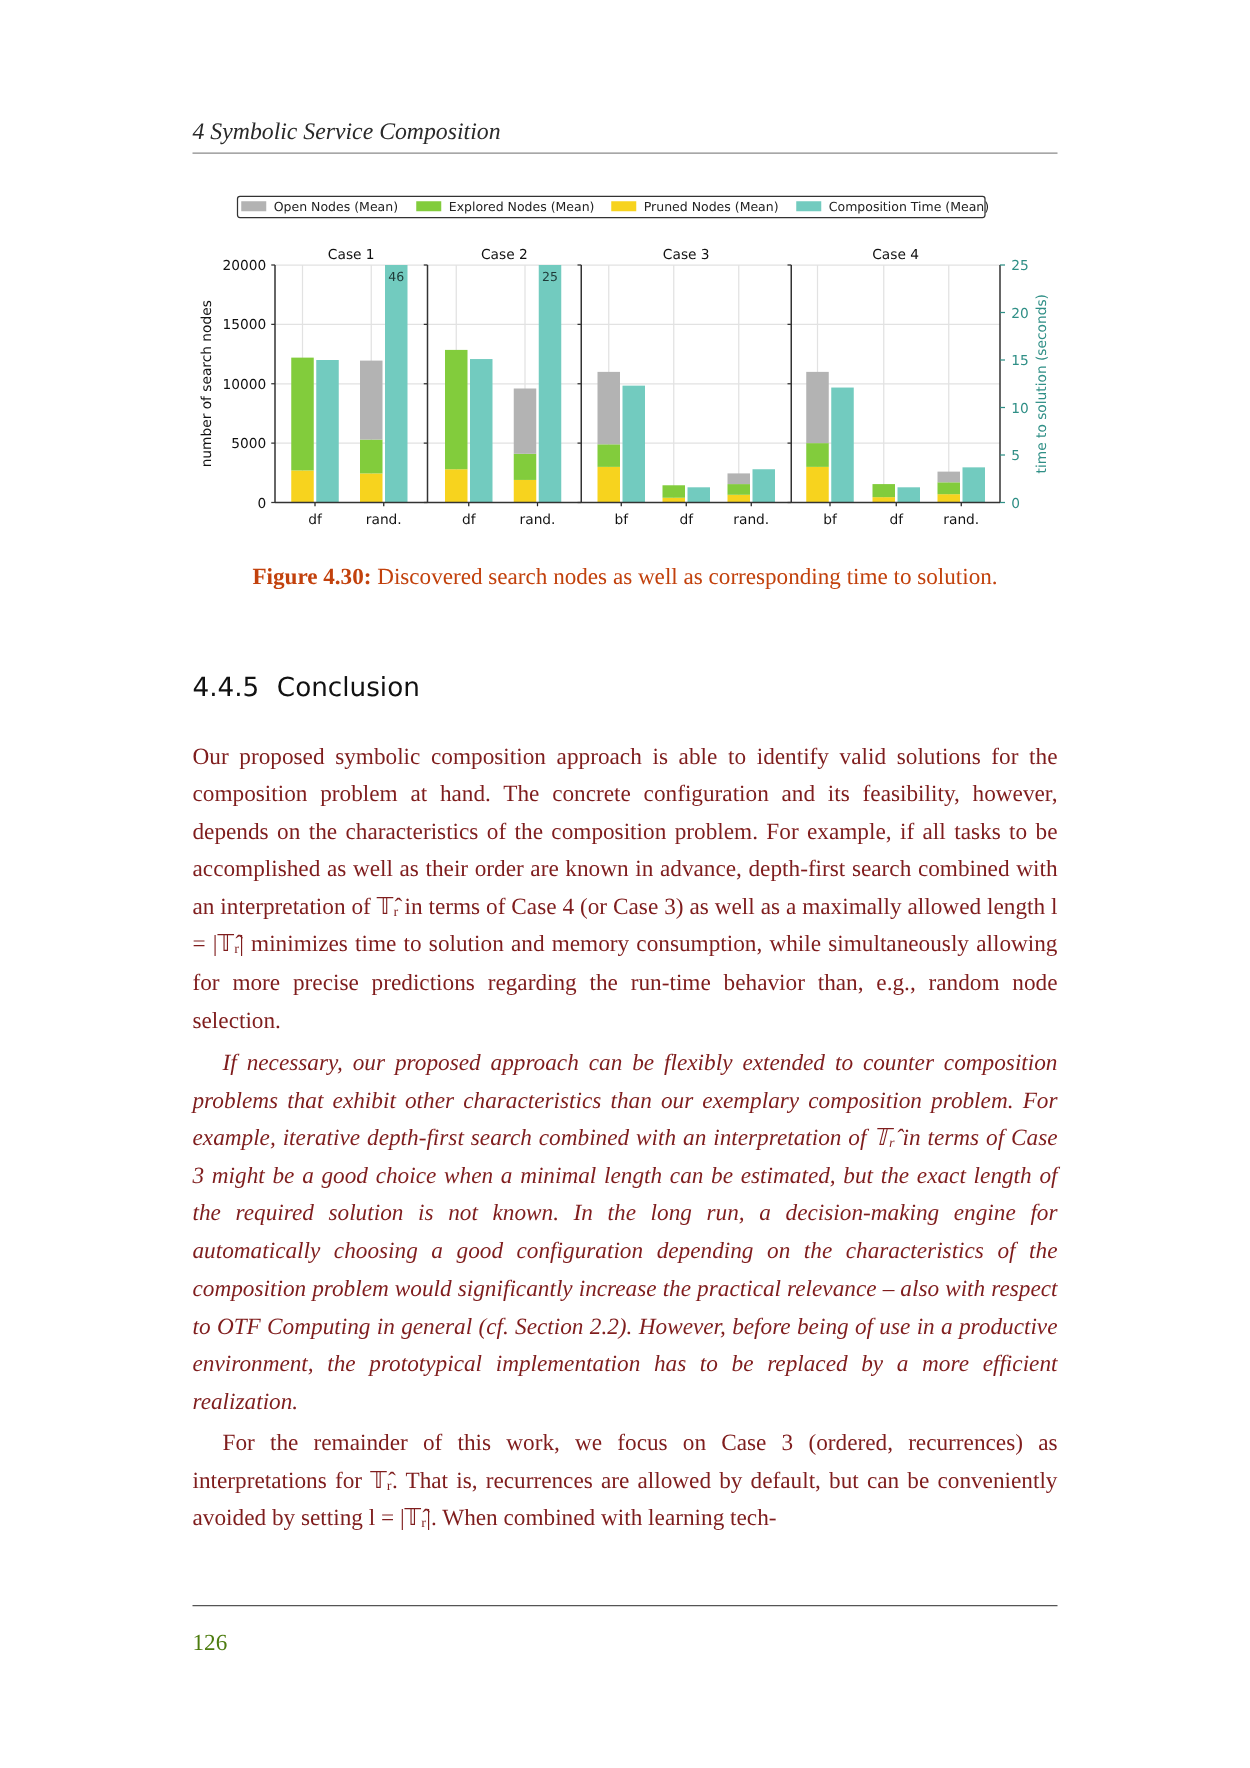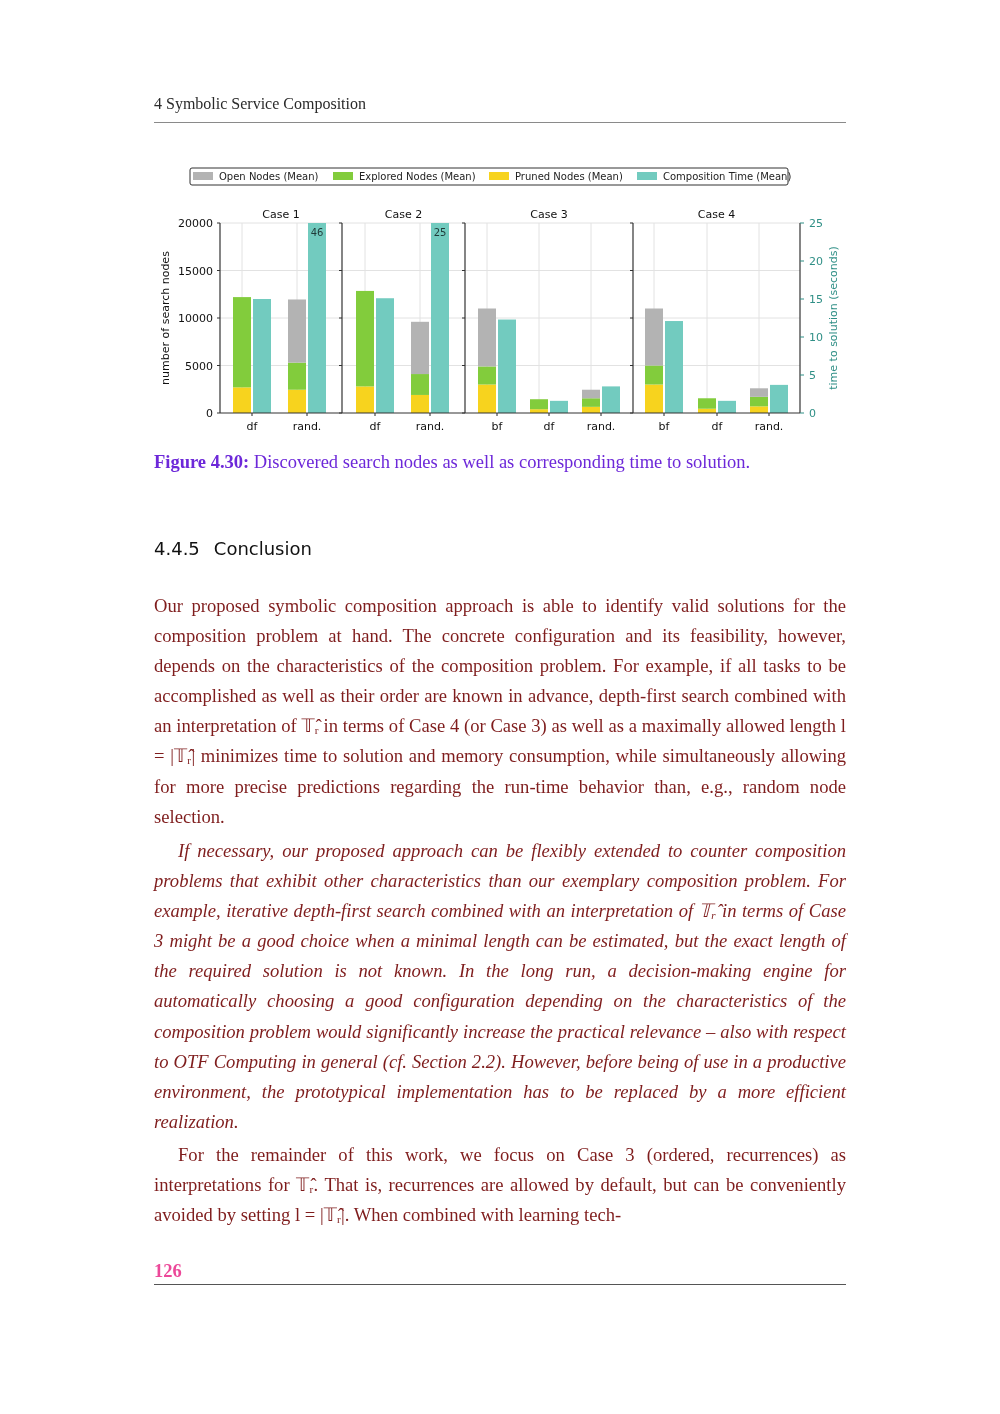--- a/index.html
+++ b/index.html
@@ -1,31 +1,31 @@
 <!DOCTYPE html>
 <html><head>
 <meta charset="utf-8">
 <style>
   html, body { margin:0; padding:0; background:#ffffff; }
   body { width:1000px; height:1414px; position:relative; overflow:hidden; color:#1e1e1e; }
-  .running-head { position:absolute; left:154px; top:95px; width:692px; font-family:"Liberation Serif", serif; font-size:16px; color:#2a2a2a; }
+  .running-head { position:absolute; left:154px; top:95px; width:692px; font-family:"Liberation Serif", serif; font-style:italic; font-size:19px; color:#2a2a2a; }
   .head-rule { position:absolute; left:154px; top:122px; width:692px; height:1px; background:#8a8a8a; }
-  .figure { position:absolute; left:150px; top:163px; width:700px; height:280px; }
-  .caption { position:absolute; left:154px; top:452px; width:692px; font-family:"Liberation Serif", serif; font-size:18.5px; color:#6d28d9; }
+  .figure { position:absolute; left:150px; top:152px; width:700px; height:280px; }
+  .caption { position:absolute; left:154px; top:452px; width:692px; font-family:"Liberation Serif", serif; font-size:18.5px; color:#c2410c;text-align:center; }
   .caption b { font-weight:bold; }
-  .section-title { position:absolute; left:154px; top:538px; font-family:"DejaVu Sans", sans-serif; font-size:18px; color:#111; }
+  .section-title { position:absolute; left:154px; top:538px; font-family:"DejaVu Sans", sans-serif; font-size:21px; color:#111; }
   .section-title .num { margin-right:14px; }
   .body-text { position:absolute; left:154px; width:692px; font-family:"Liberation Serif", serif; font-size:18.6px; line-height:30.1px; color:#7f1d1d; text-align:justify; }
   .body-text p { margin:0; }
   .p1 { top:591px; }
   .p2 { top:836px;font-style:italic; }
   .p3 { top:1140px; }
   .indent { text-indent:24px; }
   .foot-rule { position:absolute; left:154px; top:1284px; width:692px; height:1px; background:#555; }
-  .page-num { position:absolute; left:154px; top:1261px; font-family:"Liberation Serif", serif; font-size:18.5px; color:#ec4899;font-weight:bold; }
+  .page-num { position:absolute; left:154px; top:1305px; font-family:"Liberation Serif", serif; font-size:18.5px; color:#4d7c0f; }
   svg text { font-family:"DejaVu Sans", sans-serif; }
 </style>
 </head>
 <body>
 
 <div class="running-head">4  Symbolic Service Composition</div>
 <div class="head-rule"></div>
 
 <div class="figure">
   <svg id="chart" width="700" height="280" viewBox="0 0 700 280" xmlns="http://www.w3.org/2000/svg">

